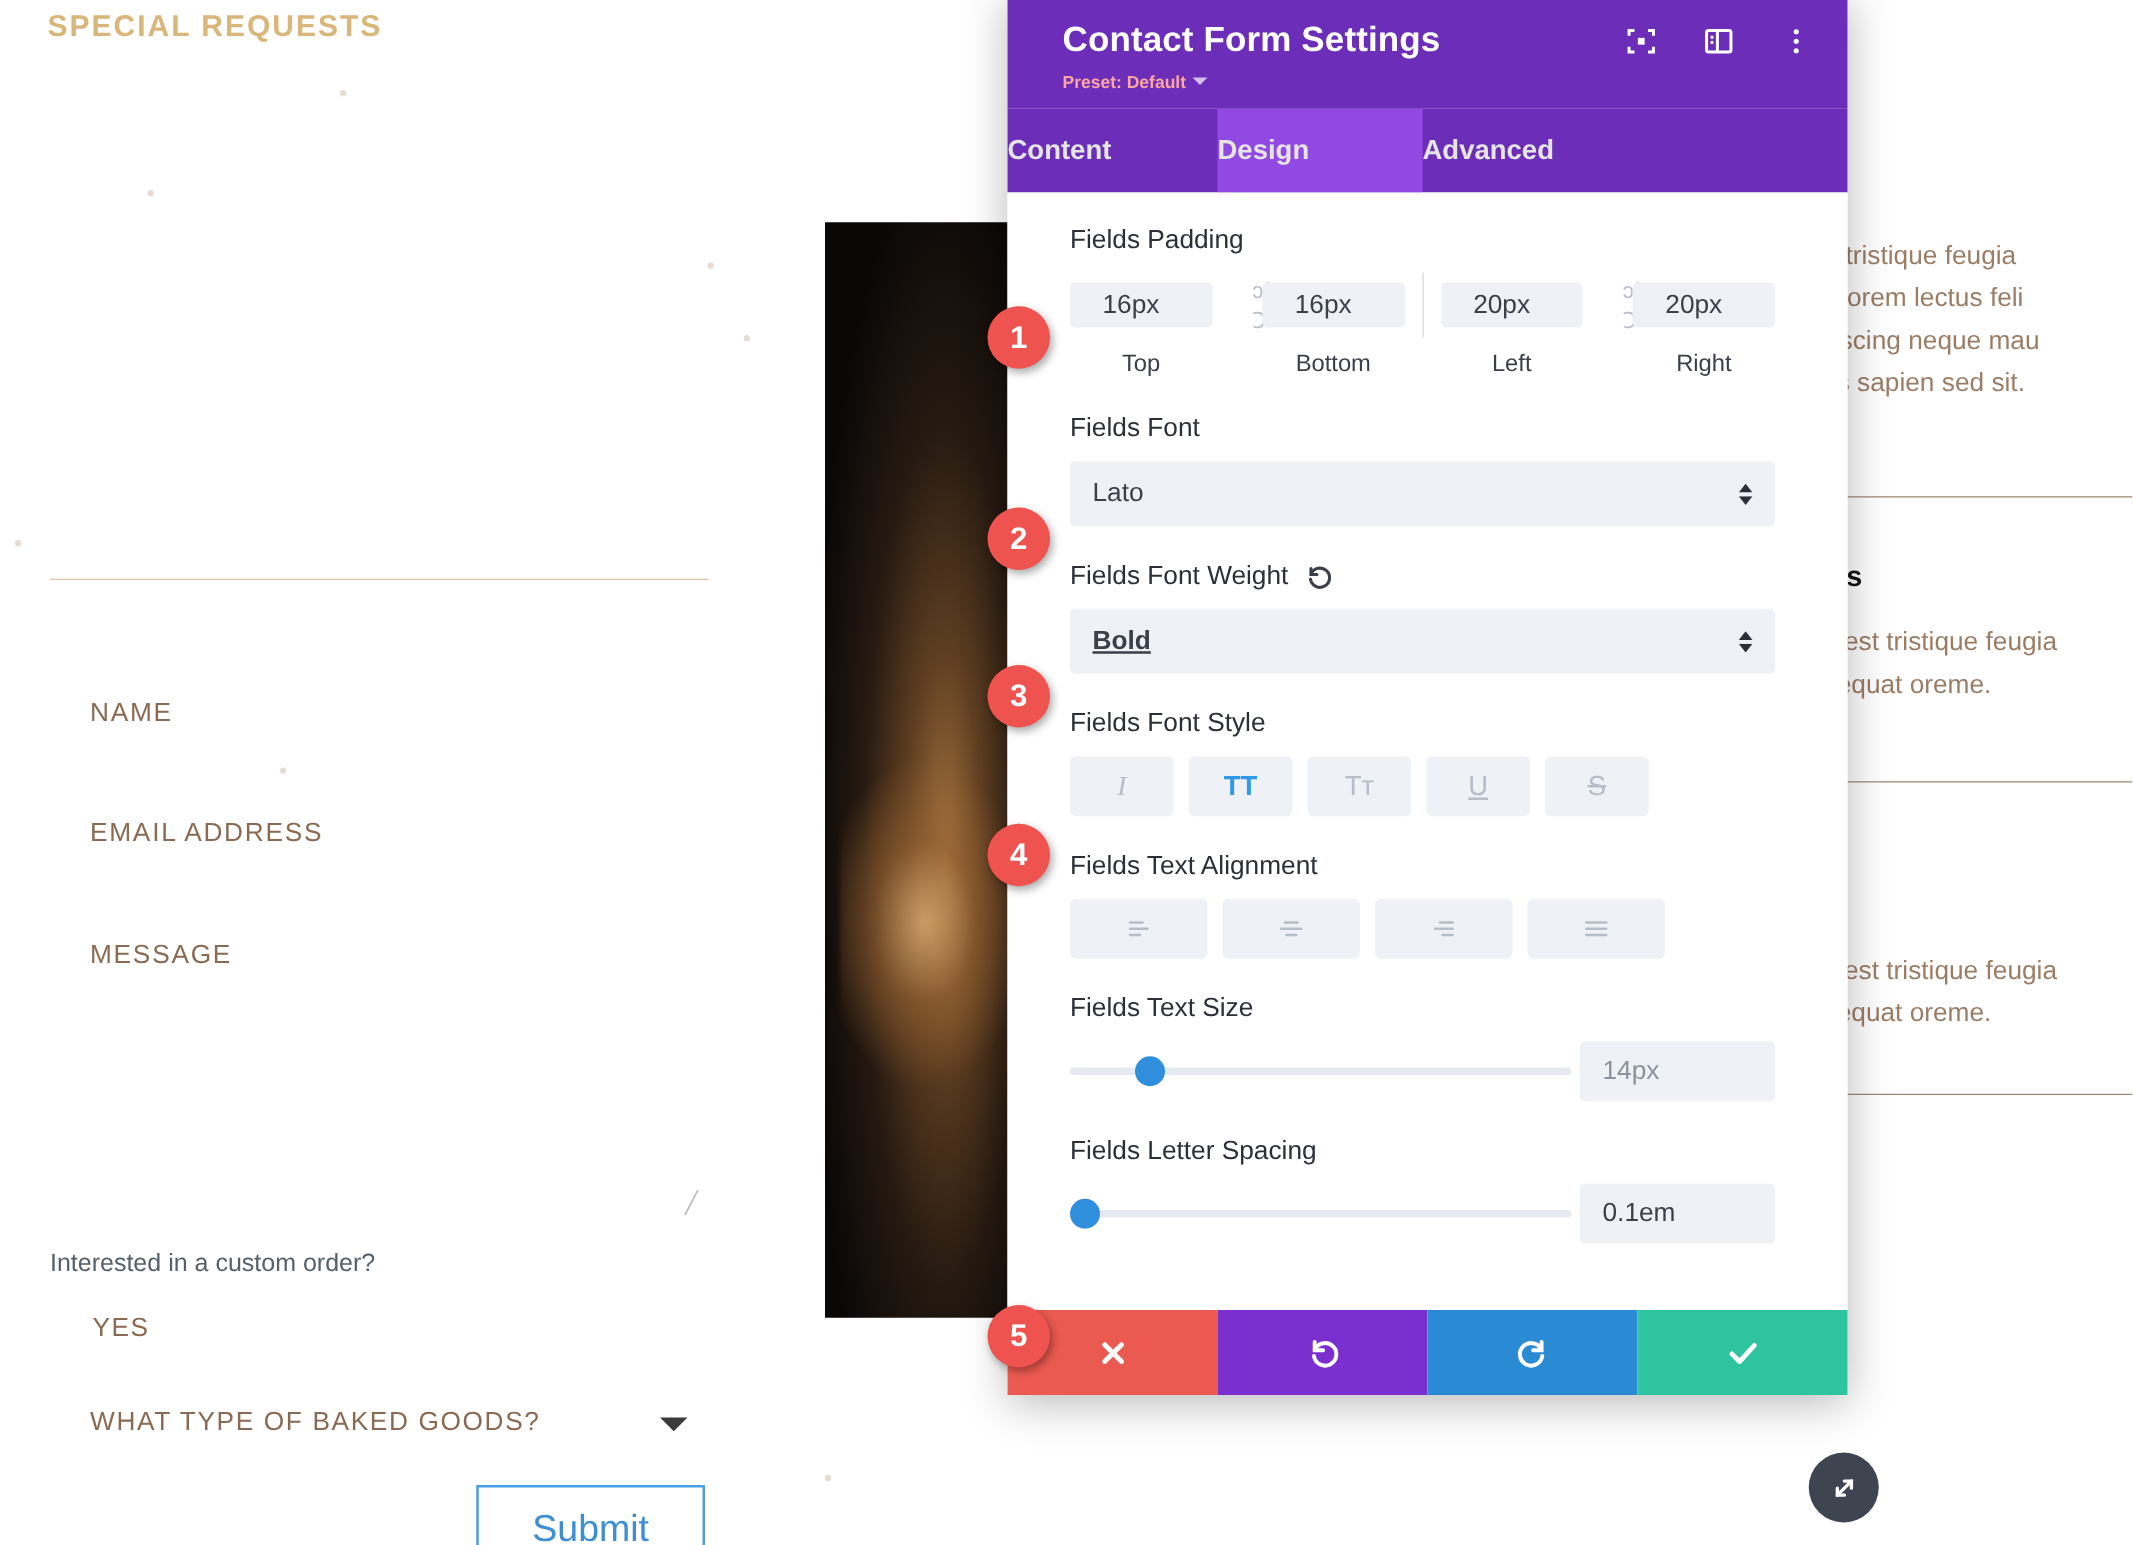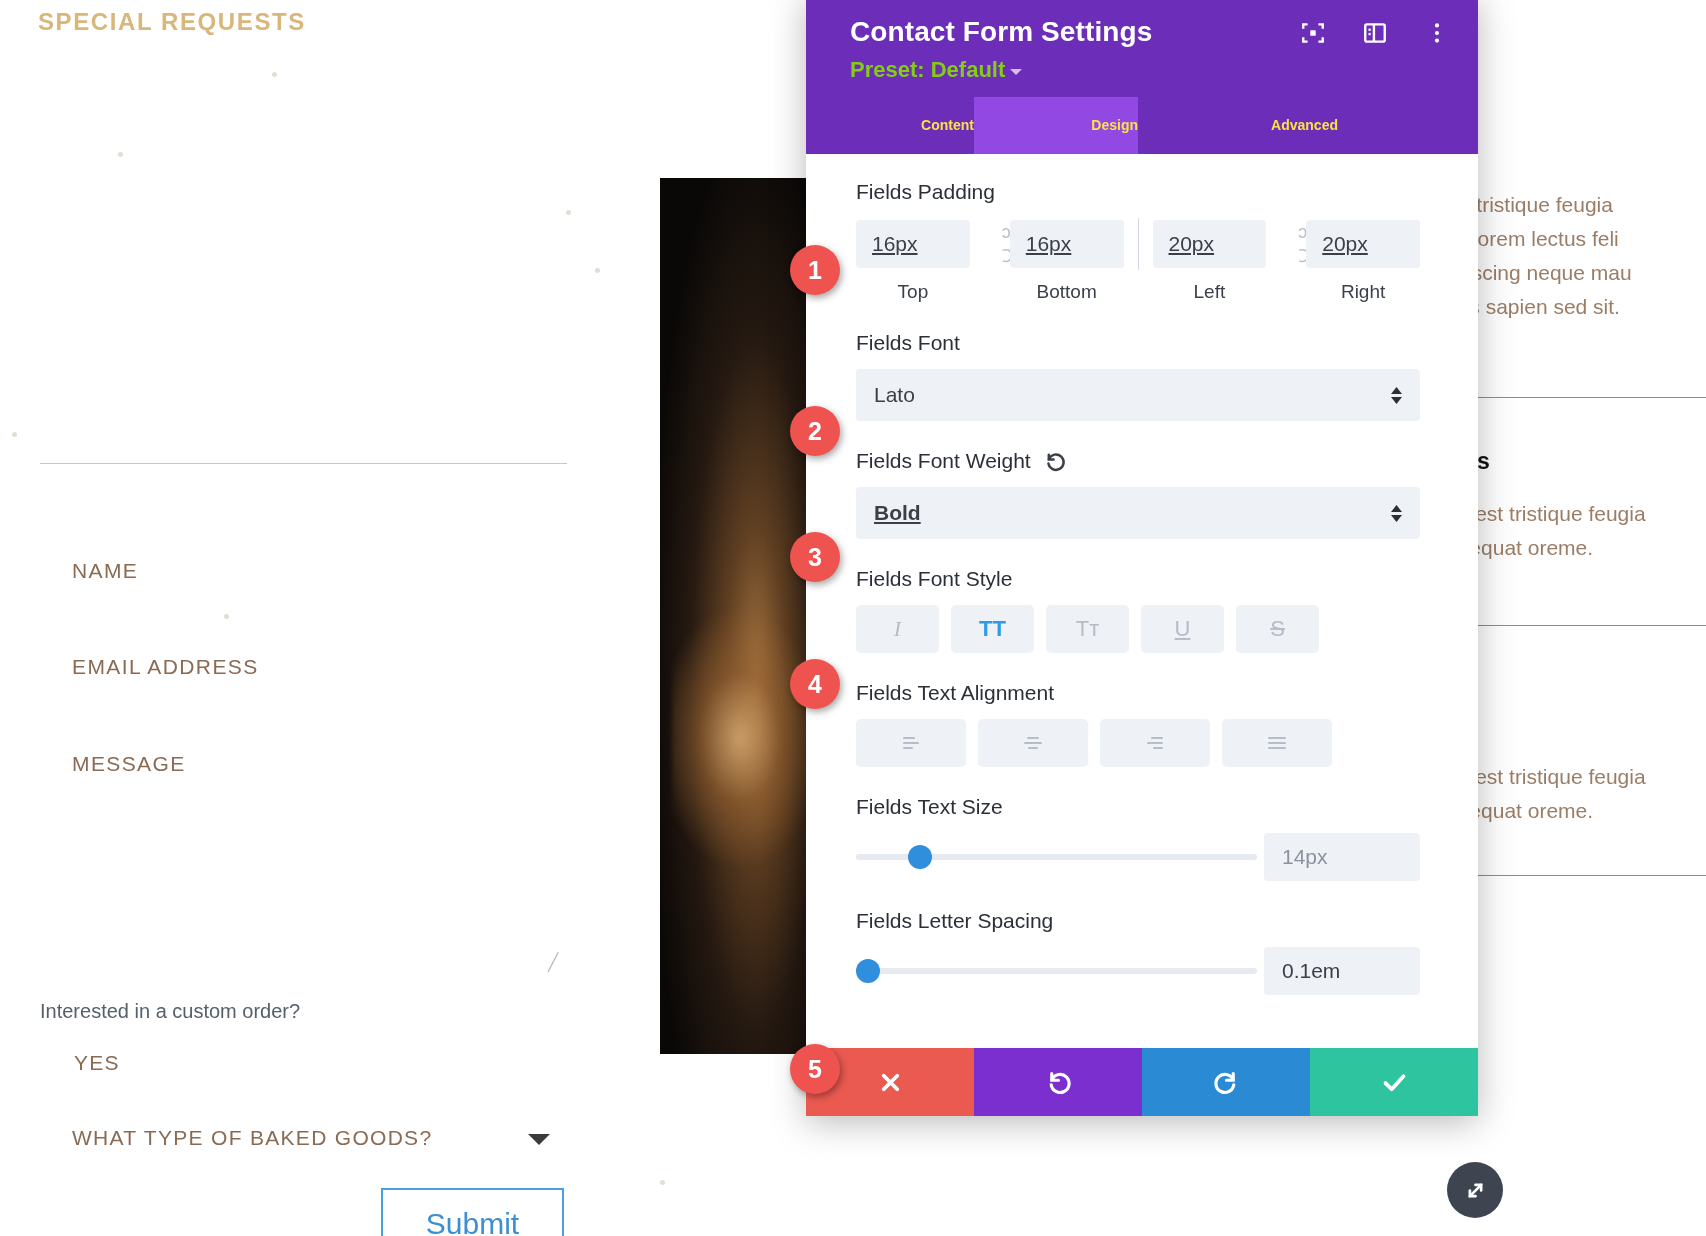--- a/index.html
+++ b/index.html
@@ -91,34 +91,34 @@
     box-shadow:0 6px 34px rgba(0,0,0,0.28);
     display:flex; flex-direction:column;
   }
   .modal-header {
     background:#6c2eb9; color:#fff;
     padding:22px 26px 14px 44px;
     position:relative; flex:0 0 auto;
   }
   .modal-title { font-size:28px; font-weight:bold; letter-spacing:0.1px; }
   .modal-preset {
-    font-size:22px; font-weight:bold; color:#84cc16; margin-top:9px;
+    font-size:14px; font-weight:bold; color:#fca5a5; margin-top:9px;
   }
   .preset-caret {
     display:inline-block; margin-left:5px;
     width:0;height:0;border-left:6px solid transparent;border-right:6px solid transparent;
     border-top:6px solid #d6bdf0; vertical-align:2px;
   }
   .header-icons { position:absolute; right:28px; top:26px; display:flex; gap:36px; align-items:center; }
   .hdr-ico { width:26px; height:26px; color:#fff; cursor:pointer; }
 
   .tabs { display:flex; background:#6c2eb9; flex:0 0 auto; }
   .tab {
-    padding:20px 0 21px 0; text-align:right;
-    color:#fde047; font-size:14px; font-weight:bold; cursor:pointer;
+    padding:20px 0 21px 0; text-align:left;
+    color:#e5e5e5; font-size:22px; font-weight:bold; cursor:pointer;
     flex:0 0 auto;
   }
   .tab-content { width:168px; }
   .tab-design  { width:164px; background:#9249e3; }
   .tab-advanced{ width:200px; }
 
   .modal-body {
     flex:1 1 auto; background:#fff; overflow:hidden;
     padding:26px 58px 0 50px;
     position:relative;
@@ -128,23 +128,23 @@
   .grp-label {
     font-size:21px; color:#2b2f38; font-weight:500; margin-bottom:14px;
     display:flex; align-items:center; gap:13px;
   }
   .reset-ico { width:23px; height:23px; color:#3a3f49; }
 
   
   .pad-row { display:flex; align-items:center; }
   .pad-box {
     background:#eef1f6; border-radius:4px;
-    height:48px; width:114px;
-    display:flex; align-items:center; padding-left:16px;
-    font-size:21px; color:#3a3f49;text-decoration:underline;
+    height:36px; width:114px;
+    display:flex; align-items:center; padding-left:26px;
+    font-size:21px; color:#3a3f49;
   }
   .link-ico { width:40px; text-align:center; color:#b9c0cc; font-size:18px; letter-spacing:-1px;padding-left:32px; }
   .pad-divider { width:1px; height:52px; background:#d5dae2; margin:0 14px; }
   .pad-names { display:flex; margin-top:11px; font-size:19px; color:#3a3f49; }
   .pad-name { width:114px; text-align:center; }
   .pad-name-gap { width:40px; }
   .pad-name-div { width:29px; }
 
   
   .sel {

